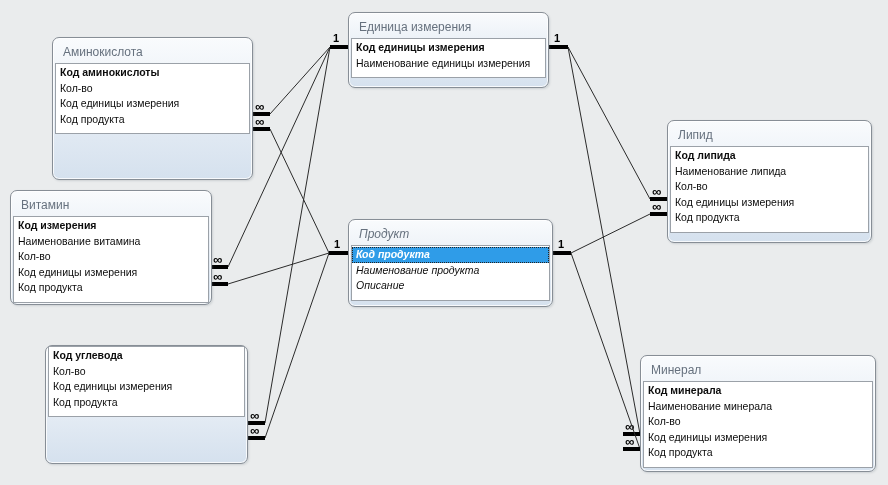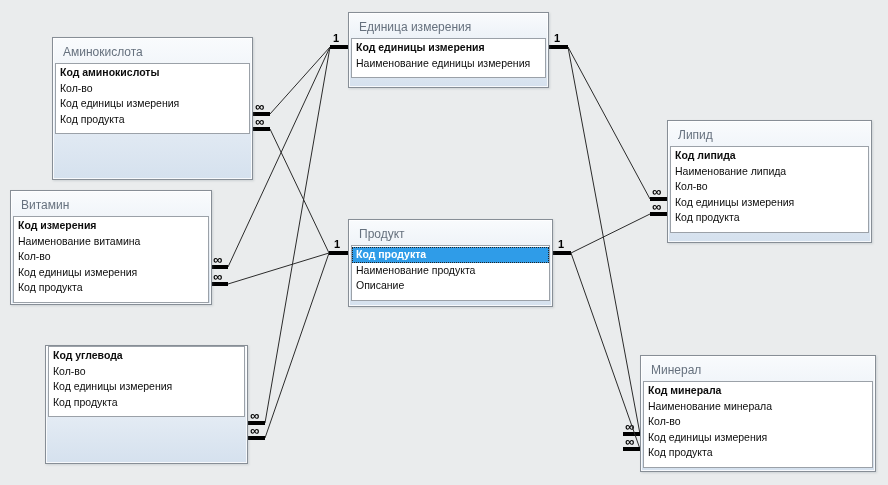--- a/index.html
+++ b/index.html
@@ -5,21 +5,21 @@
   html,body{margin:0;padding:0;}
   body{
     width:888px;height:485px;position:relative;overflow:hidden;
     background:#eaeced;
     font-family:"Liberation Sans","DejaVu Sans",sans-serif;
   }
   #canvas{position:absolute;inset:0;width:888px;height:485px;}
   #rel-svg{position:absolute;left:0;top:0;z-index:1;}
   .tbl{
     position:absolute;z-index:2;box-sizing:border-box;
-    border:1px solid #878e96;border-radius:0;
+    border:1px solid #878e96;border-radius:7px;
     background:linear-gradient(180deg,#f9fbfd 0%,#e9eff6 45%,#d5e1ee 100%);
     box-shadow:inset 0 0 0 1px rgba(255,255,255,.8), 1px 1px 2px rgba(120,130,140,.25);
   }
   .tbl-title{
     padding:7px 10px 4px;font-size:12px;color:#66717e;
     white-space:nowrap;overflow:hidden;cursor:default;
   }
   .tbl-list{
     margin:0 2px 7px;background:#fff;border:1px solid #9ba1a8;
     padding:1px 0 6px;overflow:hidden;
@@ -102,21 +102,21 @@
     <div class="tbl-title">Витамин</div>
     <div class="tbl-list">
       <div class="row pk">Код измерения</div>
       <div class="row">Наименование витамина</div>
       <div class="row">Кол-во</div>
       <div class="row">Код единицы измерения</div>
       <div class="row">Код продукта</div>
     </div>
   </div>
 
-  <div class="tbl" style="left:348px;top:219px;width:205px;height:88px;">
+  <div class="tbl" style="left:348px;top:219px;width:205px;height:88px;font-style:italic;">
     <div class="tbl-title">Продукт</div>
     <div class="tbl-list">
       <div class="row pk selected">Код продукта</div>
       <div class="row">Наименование продукта</div>
       <div class="row">Описание</div>
     </div>
   </div>
 
   <div class="tbl" style="left:45px;top:345px;width:203px;height:119px;">
     <div class="tbl-list">

